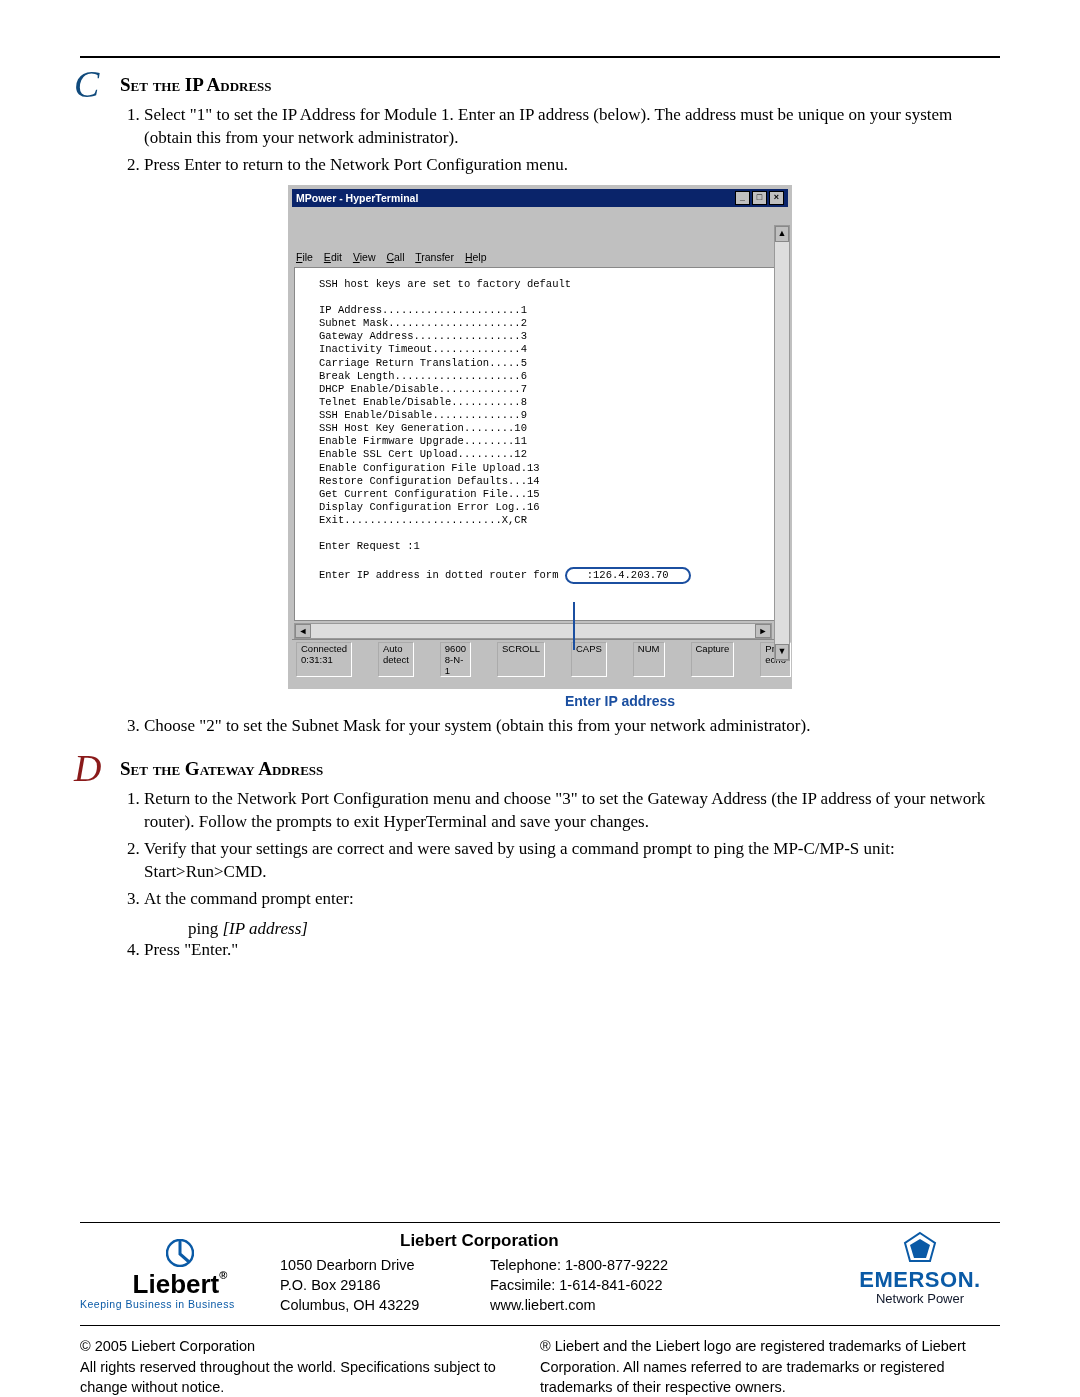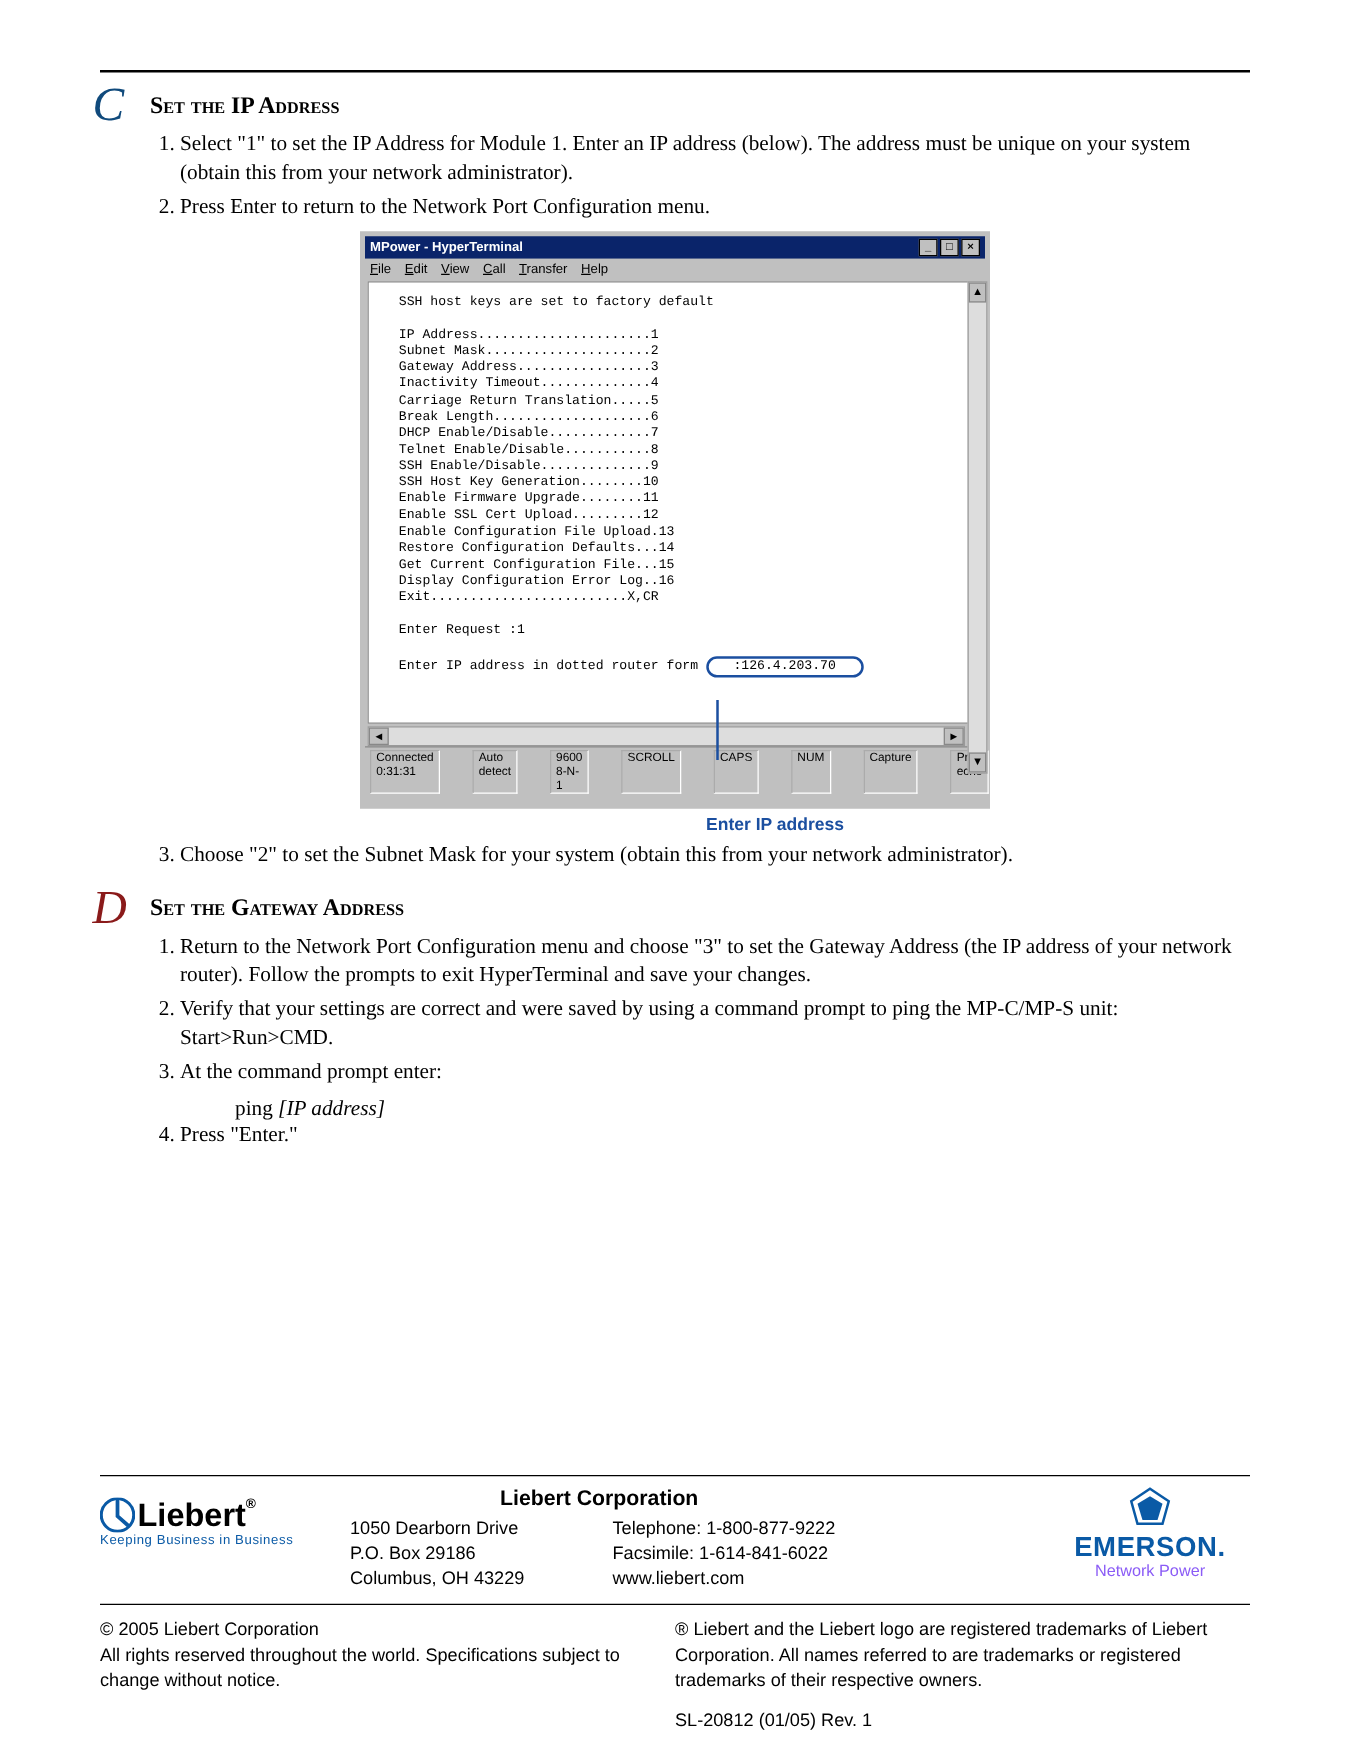--- a/index.html
+++ b/index.html
@@ -88,20 +88,21 @@
     line-height: 10px;
     text-align: center;
     color: #000;
     font-weight: bold;
     font-size: 9px;
   }
   .ht-menu {
     background: #c0c0c0;
     padding: 2px 4px;
     font-size: 10.5px;
+    margin-top: 42px;
   }
   .ht-menu span { margin-right: 8px; }
   .ht-menu u { text-decoration: underline; }
   .ht-term {
     background: #fff;
     border: 1px solid #888;
     margin: 2px 2px 2px 2px;
     padding: 10px 24px;
     font-family: "Courier New", monospace;
     font-size: 10.5px;
@@ -187,20 +188,21 @@
     border-bottom: 1px solid #000;
   }
   .liebert-logo {
     width: 200px;
     padding-top: 8px;
   }
   .liebert-logo .mark {
     display: flex;
     align-items: center;
     gap: 2px;
+    flex-direction: column;
   }
   .liebert-logo .l-sym {
     width: 28px; height: 28px;
     display:inline-block;
   }
   .liebert-logo .word {
     font-family: Arial,sans-serif;
     font-weight: bold;
     font-size: 26px;
     color: #000;
@@ -238,21 +240,21 @@
     margin: 0 auto 2px auto;
     display:block;
   }
   .emerson .ename {
     color: #0a5aa6;
     font-weight: bold;
     font-size: 22px;
     letter-spacing: .5px;
   }
   .emerson .esub {
-    color: #8b5cf6;
+    color: #0f172a;
     font-size: 13px;
     margin-top: -2px;
   }
 
   .legal {
     display: flex;
     font-family: Arial,sans-serif;
     font-size: 14.5px;
     padding-top: 10px;
   }

